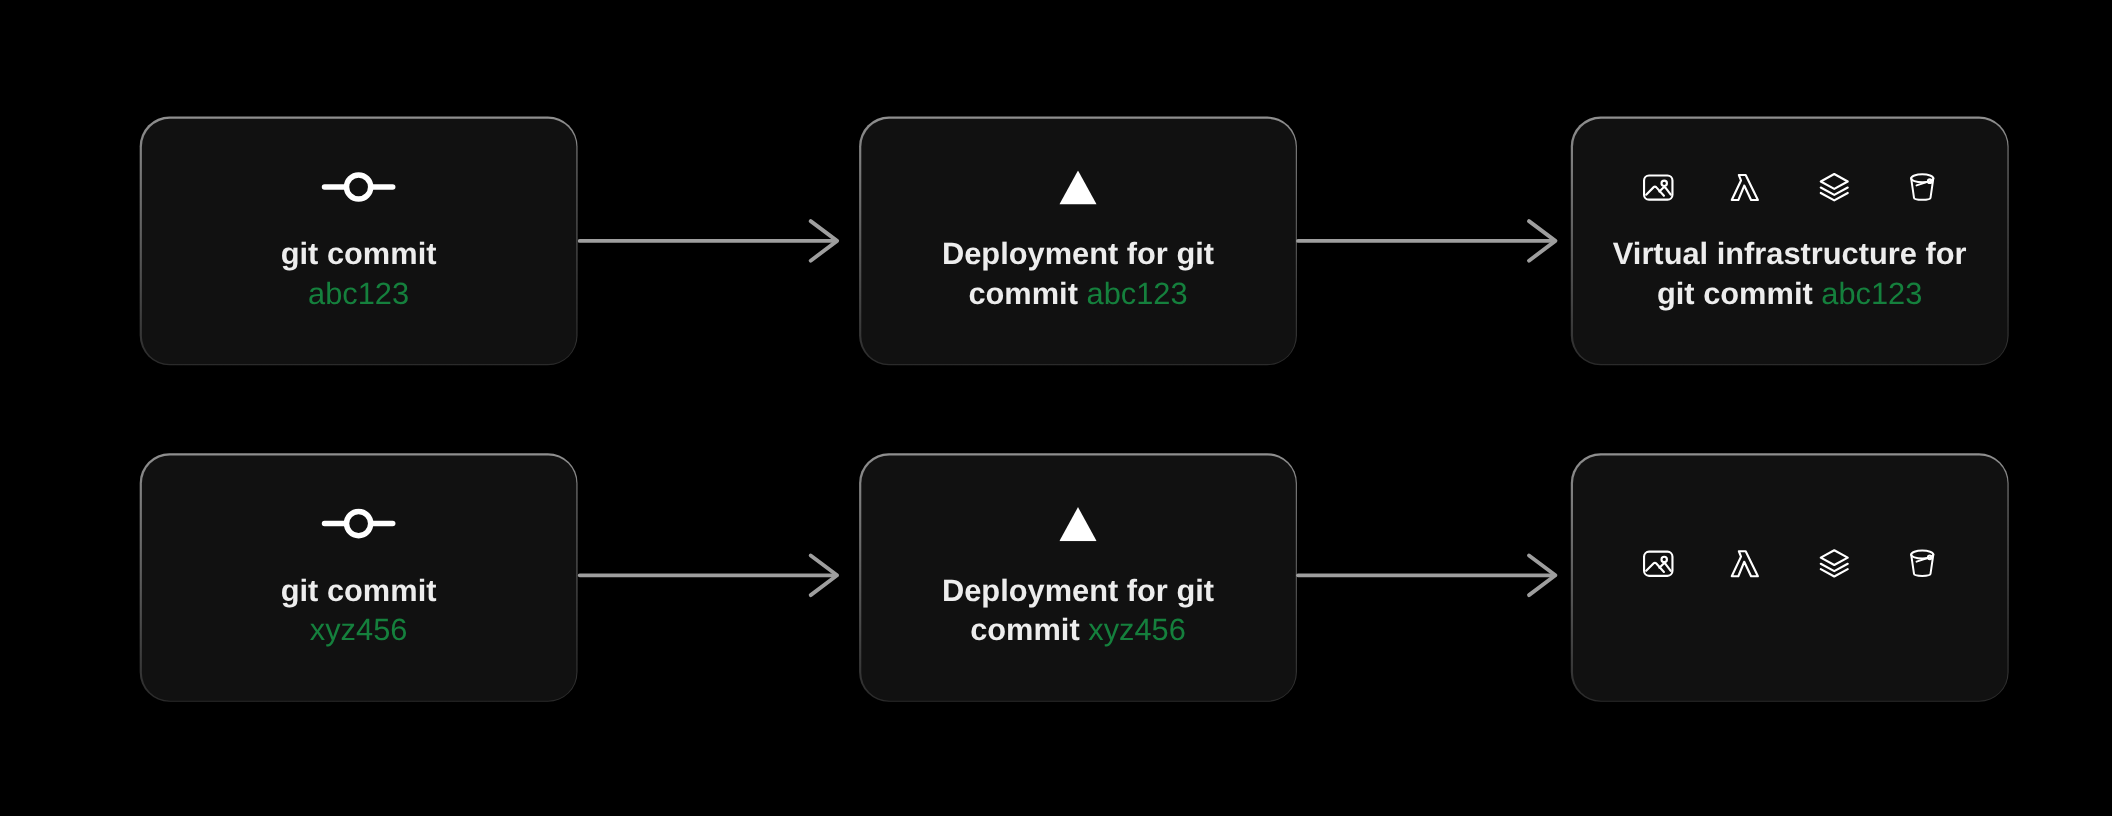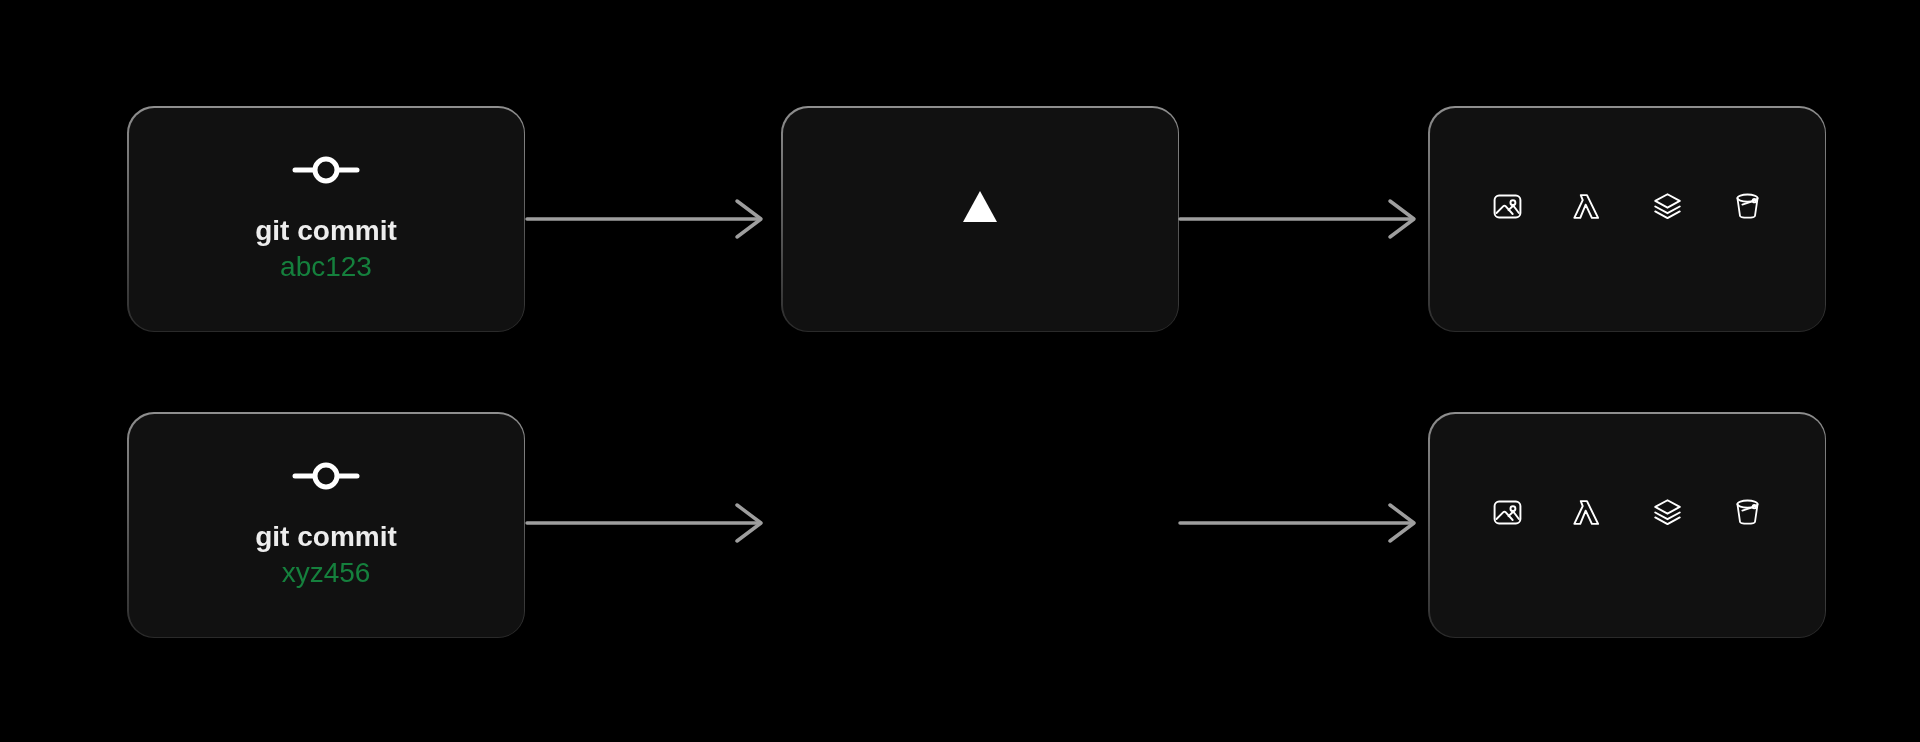--- a/index.html
+++ b/index.html
@@ -105,20 +105,23 @@
 
   <div class="node" style="left:766px; top:106px;">
     <div class="node-inner">
       <div class="node-icon-area">
         <span class="icon">
           <svg width="34" height="31" viewBox="0 0 34 31">
             <polygon points="17,0 34,31 0,31" fill="#ffffff"></polygon>
           </svg>
         </span>
       </div>
+      <div class="node-text wrap-300">
+        <span>Deployment for git commit</span><span class="commit-id">abc123</span>
+      </div>
     </div>
   </div>
 
   <div class="arrow" style="left:1163px; top:197px;">
     <svg width="246" height="44" viewBox="0 0 246 44" fill="none" stroke="#9e9e9e" stroke-width="3.5" stroke-linecap="round" stroke-linejoin="round">
       <line x1="2" y1="22" x2="233" y2="22"></line>
       <polyline points="212,4 236,22 212,40"></polyline>
     </svg>
   </div>
 
@@ -147,20 +150,23 @@
         </span>
         <span class="icon">
           <svg width="31" height="31" viewBox="0 0 24 24" fill="none" stroke="#ffffff" stroke-width="1.4" stroke-linecap="round" stroke-linejoin="round">
             <ellipse cx="12" cy="5.5" rx="7.8" ry="2.8"></ellipse>
             <path d="M4.2 5.5 L6.2 19.2 C6.4 21 17.6 21 17.8 19.2 L19.8 5.5"></path>
             <line x1="8" y1="10.5" x2="16.2" y2="7.8"></line>
             <circle cx="17.3" cy="7.5" r="1.3"></circle>
           </svg>
         </span>
       </div>
+      <div class="node-text wrap-348">
+        <span>Virtual infrastructure for git commit</span><span class="commit-id">abc123</span>
+      </div>
     </div>
   </div>
 
   <div class="node" style="left:112px; top:412px;">
     <div class="node-inner">
       <div class="node-icon-area">
         <span class="icon">
           <svg width="68" height="28" viewBox="0 0 68 28" fill="none" stroke="#ffffff" stroke-width="5" stroke-linecap="round">
             <line x1="3" y1="14" x2="21" y2="14"></line>
             <circle cx="34" cy="14" r="11"></circle>
@@ -174,20 +180,34 @@
     </div>
   </div>
 
   <div class="arrow" style="left:510px; top:501px;">
     <svg width="246" height="44" viewBox="0 0 246 44" fill="none" stroke="#9e9e9e" stroke-width="3.5" stroke-linecap="round" stroke-linejoin="round">
       <line x1="2" y1="22" x2="233" y2="22"></line>
       <polyline points="212,4 236,22 212,40"></polyline>
     </svg>
   </div>
 
+  <div class="node" style="left:766px; top:412px;">
+    <div class="node-inner">
+      <div class="node-icon-area">
+        <span class="icon">
+          <svg width="34" height="31" viewBox="0 0 34 31">
+            <polygon points="17,0 34,31 0,31" fill="#ffffff"></polygon>
+          </svg>
+        </span>
+      </div>
+      <div class="node-text wrap-300">
+        <span>Deployment for git commit</span><span class="commit-id">xyz456</span>
+      </div>
+    </div>
+  </div>
 
   <div class="arrow" style="left:1163px; top:501px;">
     <svg width="246" height="44" viewBox="0 0 246 44" fill="none" stroke="#9e9e9e" stroke-width="3.5" stroke-linecap="round" stroke-linejoin="round">
       <line x1="2" y1="22" x2="233" y2="22"></line>
       <polyline points="212,4 236,22 212,40"></polyline>
     </svg>
   </div>
 
   <div class="node" style="left:1413px; top:412px;">
     <div class="node-inner">

